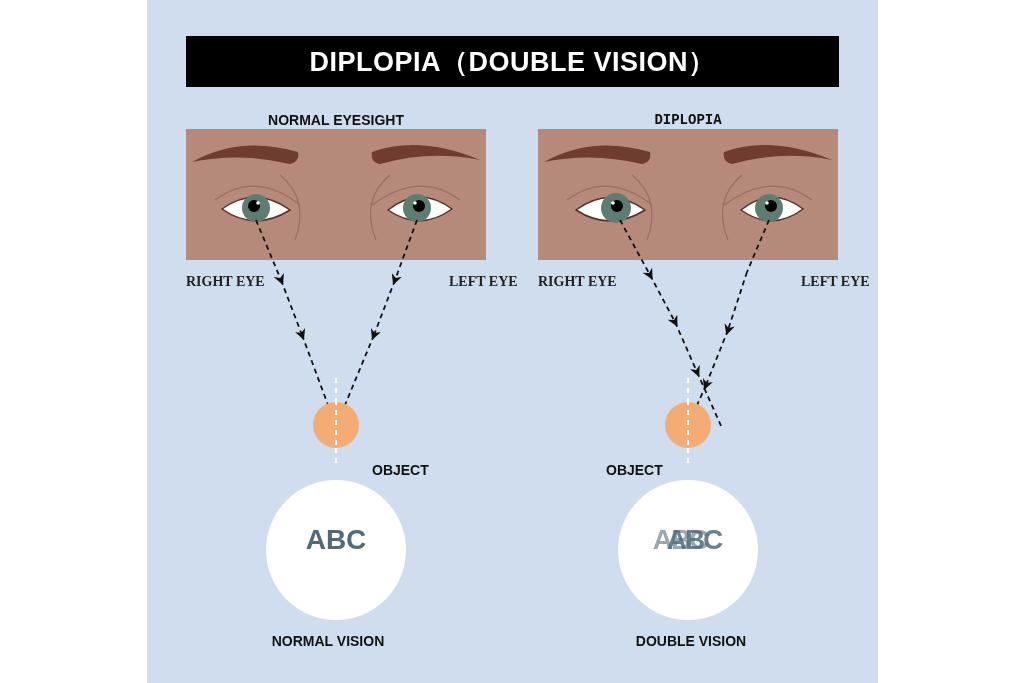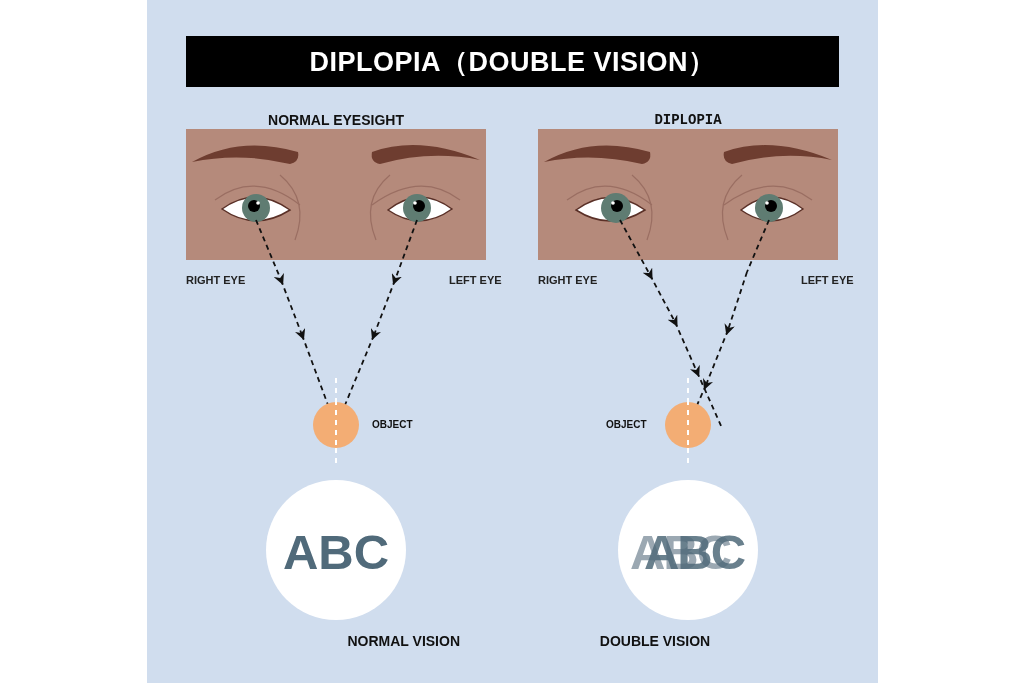--- a/index.html
+++ b/index.html
@@ -1,24 +1,24 @@
 <!DOCTYPE html>
 <html><head>
 <meta charset="utf-8">
 <style>
   html,body{margin:0;padding:0;}
   body{width:1024px;height:683px;background:#ffffff;position:relative;overflow:hidden;font-family:"Liberation Sans","DejaVu Sans",sans-serif;}
   .panel{position:absolute;left:147px;top:0;width:731px;height:683px;background:#d0ddee;}
   .titlebar{position:absolute;left:186px;top:36px;width:653px;height:51px;background:#000;color:#fff;display:flex;align-items:center;justify-content:center;font-weight:bold;font-size:27px;letter-spacing:0.5px;text-align:right;}
   .section-title{position:absolute;top:112px;font-weight:bold;font-size:14px;color:#111;text-align:center;width:300px;}
-  .eye-label{position:absolute;top:274px;font-weight:bold;font-size:11px;color:#222;}
-  .obj-label{position:absolute;font-weight:bold;font-size:10px;color:#111;}
+  .eye-label{position:absolute;top:274px;font-weight:bold;font-size:14px;color:#222;font-family:Liberation Serif, serif;}
+  .obj-label{position:absolute;font-weight:bold;font-size:14px;color:#111;margin-top:43px;}
   .caption{position:absolute;top:633px;font-weight:bold;font-size:14px;color:#111;width:240px;text-align:center;}
   svg{position:absolute;left:0;top:0;}
-  .circle-text{position:absolute;font-weight:bold;font-size:49px;color:#506a7a;text-align:center;}
+  .circle-text{position:absolute;font-weight:bold;font-size:28px;color:#506a7a;text-align:center;}
 </style>
 </head>
 <body>
 
 <div class="panel"></div>
 
 <div class="titlebar">
   <span>DIPLOPIA（DOUBLE VISION）</span>
 </div>
 
@@ -111,14 +111,14 @@
 <div class="eye-label" style="left:538px;">RIGHT EYE</div>
 <div class="eye-label" style="left:801px;">LEFT EYE</div>
 
 <div class="obj-label" style="left:372px;top:419px;">OBJECT</div>
 <div class="obj-label" style="left:606px;top:419px;">OBJECT</div>
 
 <div class="circle-text" style="left:266px;top:524px;width:140px;">ABC</div>
 <div class="circle-text" style="left:610px;top:524px;width:140px;opacity:0.75;color:#7a8c99;letter-spacing:-2px;">ABC</div>
 <div class="circle-text" style="left:624px;top:524px;width:140px;opacity:0.85;letter-spacing:-2px;">ABC</div>
 
-<div class="caption" style="left:220px;text-align:right;">NORMAL VISION</div>
-<div class="caption" style="left:535px;">DOUBLE VISION</div>
+<div class="caption" style="left:208px;">NORMAL VISION</div>
+<div class="caption" style="left:571px;">DOUBLE VISION</div>
 
 </body></html>

